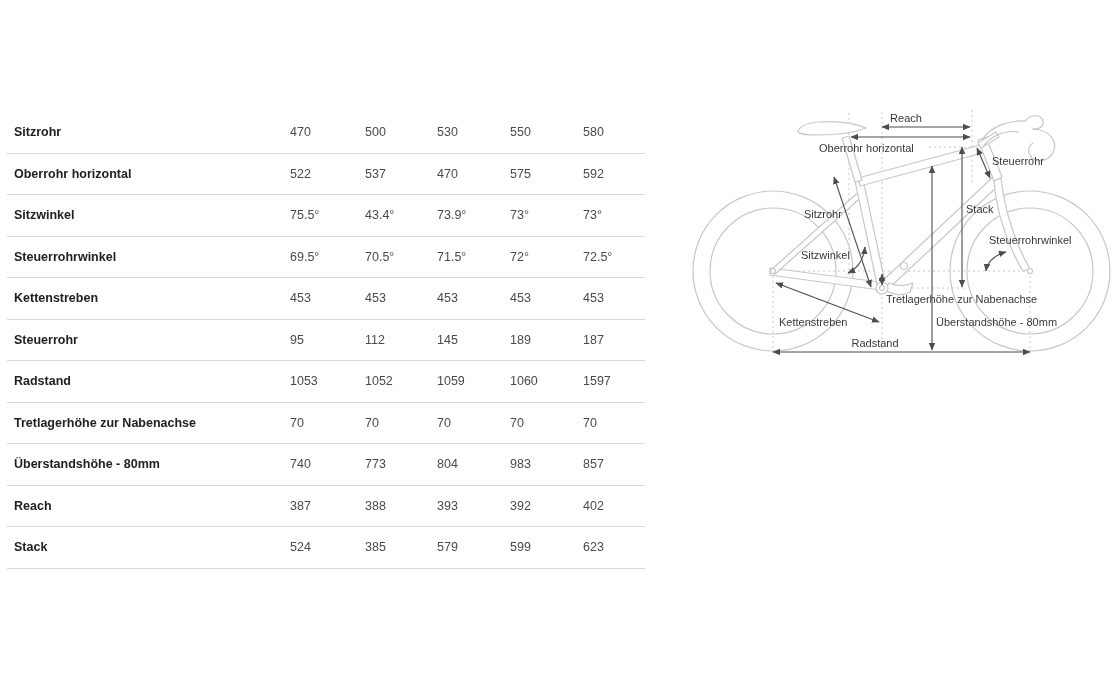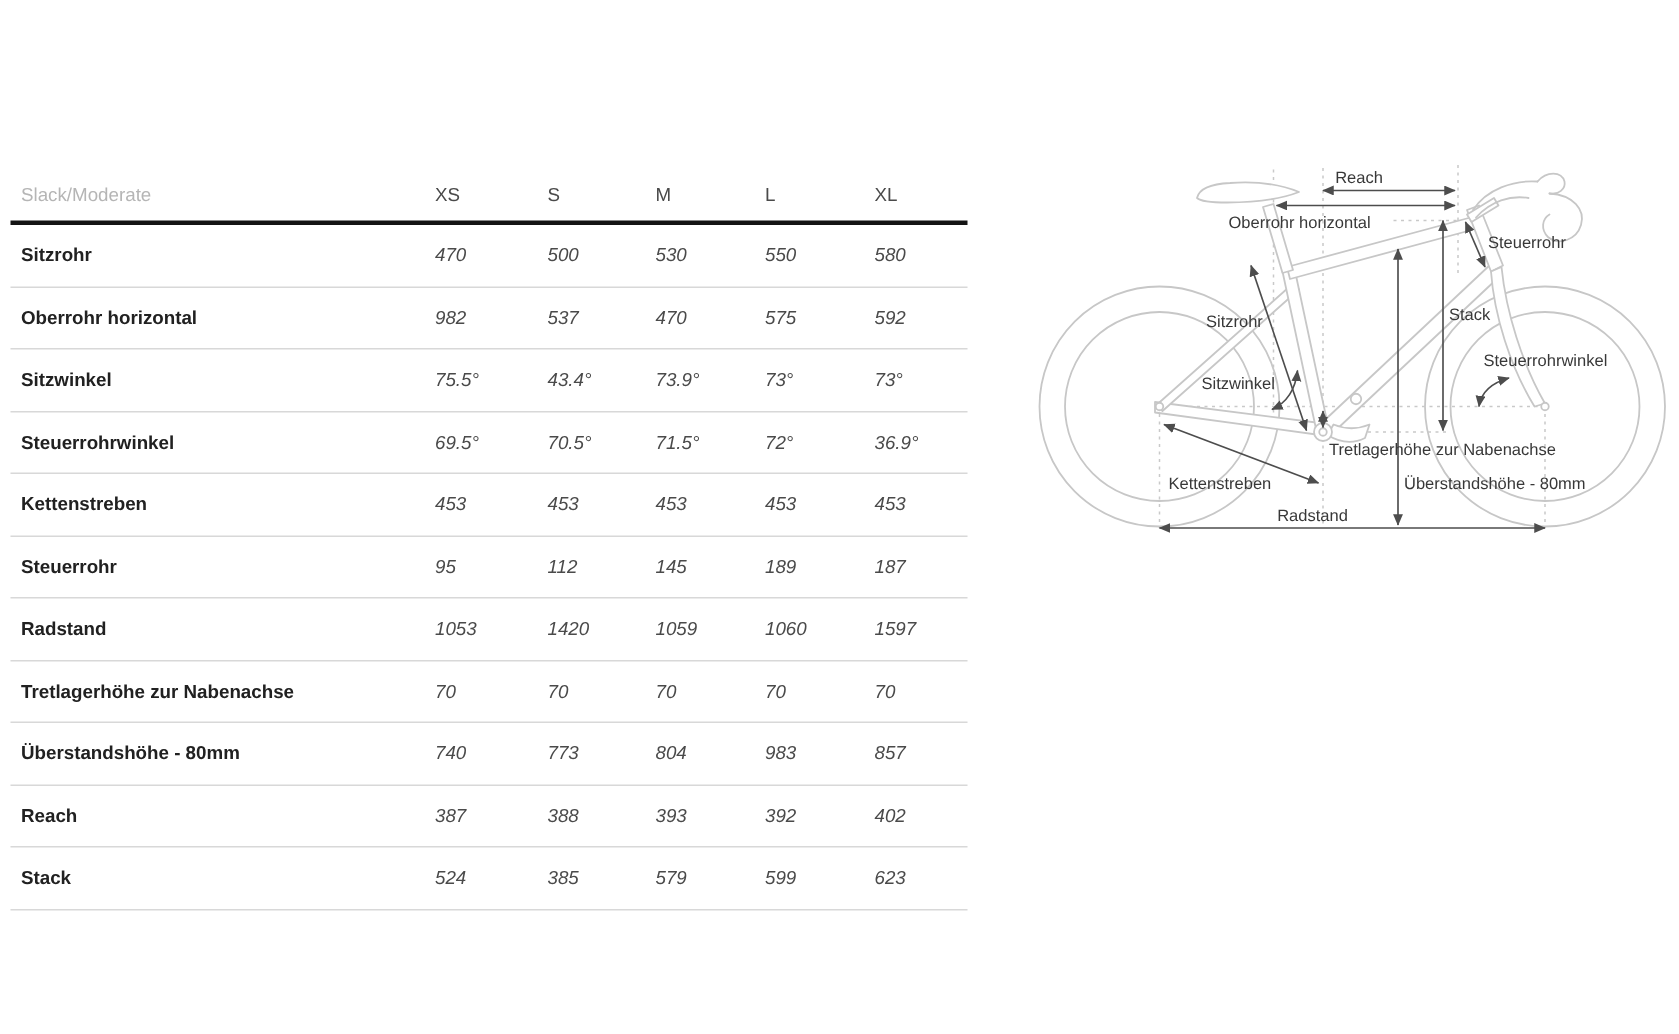--- a/index.html
+++ b/index.html
@@ -13,96 +13,88 @@
     display:grid;grid-template-columns:283px 75px 72px 73px 73px 1fr;
     align-items:center;height:40.5px;border-bottom:1px solid #d8d8d8;
   }
   .ghead{
     display:grid;grid-template-columns:283px 75px 72px 73px 73px 1fr;
     align-items:center;height:35px;border-bottom:3px solid #141414;
   }
   .corner{color:#b5b5b5;padding-left:7px;}
   .colhead{color:#4a4a4a;}
   .rlabel{font-weight:700;color:#212121;padding-left:7px;}
-  .val{color:#4a4a4a;font-style:italic;}
+  .val{color:#4a4a4a;}
   
   .geo-diagram{position:absolute;left:679px;top:90px;}
   .bike{stroke:#c7c7c7;stroke-width:1.2;fill:#ffffff;stroke-linejoin:round;stroke-linecap:round;}
   .bikeline{stroke:#c7c7c7;stroke-width:1.2;fill:none;stroke-linecap:round;}
   .guide{stroke:#c9c9c9;stroke-width:1;fill:none;stroke-dasharray:2 3;}
   .dim{stroke:#4d4d4d;stroke-width:1.1;fill:none;}
   .dlabel{font-family:"Liberation Sans", sans-serif;font-size:11px;fill:#383838;}
 </style>
 </head>
 <body>
 
 <div class="canvas">
 
   <div class="geo-table">
-    <div class="ghead">
-      <div class="corner">Slack/Moderate</div>
-      <div class="colhead">XS</div>
-      <div class="colhead">S</div>
-      <div class="colhead">M</div>
-      <div class="colhead">L</div>
-      <div class="colhead">XL</div>
-    </div>
 
     <div class="grow">
       <div class="rlabel">Sitzrohr</div>
       <div class="val">470</div>
       <div class="val">500</div>
       <div class="val">530</div>
       <div class="val">550</div>
       <div class="val">580</div>
     </div>
     <div class="grow">
       <div class="rlabel">Oberrohr horizontal</div>
-      <div class="val">982</div>
+      <div class="val">522</div>
       <div class="val">537</div>
       <div class="val">470</div>
       <div class="val">575</div>
       <div class="val">592</div>
     </div>
     <div class="grow">
       <div class="rlabel">Sitzwinkel</div>
       <div class="val">75.5°</div>
       <div class="val">43.4°</div>
       <div class="val">73.9°</div>
       <div class="val">73°</div>
       <div class="val">73°</div>
     </div>
     <div class="grow">
       <div class="rlabel">Steuerrohrwinkel</div>
       <div class="val">69.5°</div>
       <div class="val">70.5°</div>
       <div class="val">71.5°</div>
       <div class="val">72°</div>
-      <div class="val">36.9°</div>
+      <div class="val">72.5°</div>
     </div>
     <div class="grow">
       <div class="rlabel">Kettenstreben</div>
       <div class="val">453</div>
       <div class="val">453</div>
       <div class="val">453</div>
       <div class="val">453</div>
       <div class="val">453</div>
     </div>
     <div class="grow">
       <div class="rlabel">Steuerrohr</div>
       <div class="val">95</div>
       <div class="val">112</div>
       <div class="val">145</div>
       <div class="val">189</div>
       <div class="val">187</div>
     </div>
     <div class="grow">
       <div class="rlabel">Radstand</div>
       <div class="val">1053</div>
-      <div class="val">1420</div>
+      <div class="val">1052</div>
       <div class="val">1059</div>
       <div class="val">1060</div>
       <div class="val">1597</div>
     </div>
     <div class="grow">
       <div class="rlabel">Tretlagerhöhe zur Nabenachse</div>
       <div class="val">70</div>
       <div class="val">70</div>
       <div class="val">70</div>
       <div class="val">70</div>

